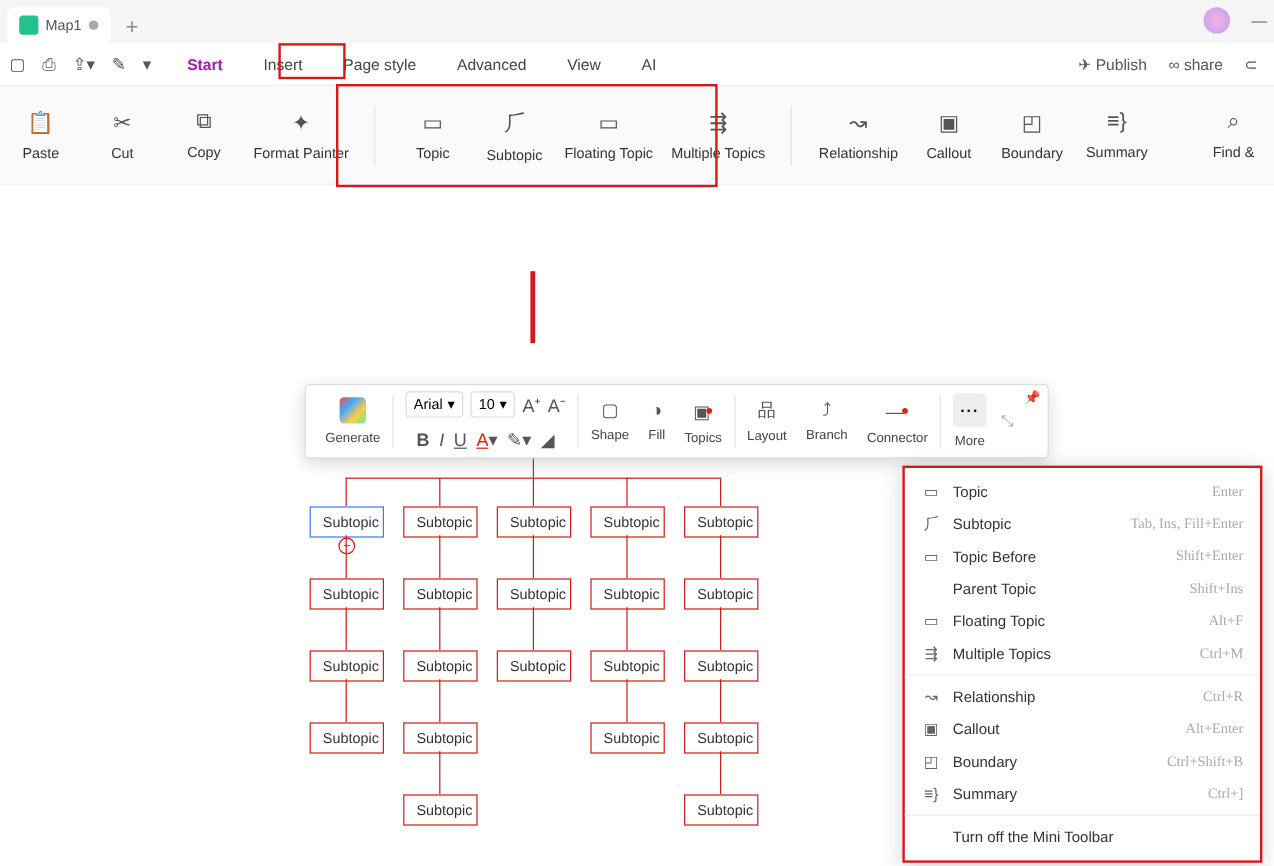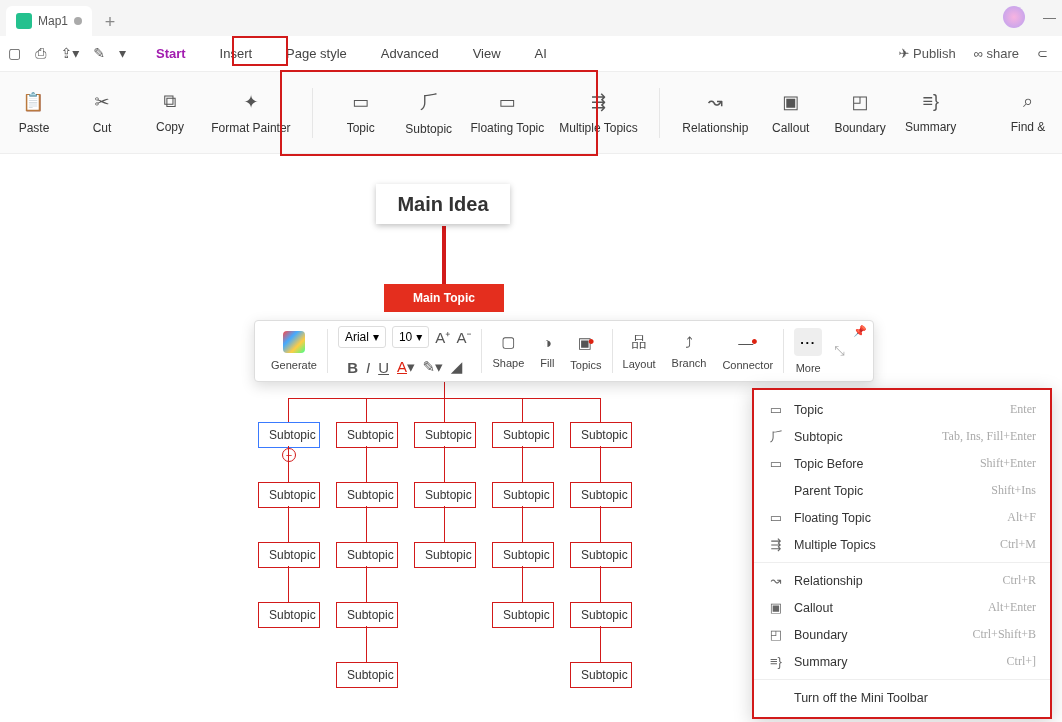--- a/index.html
+++ b/index.html
@@ -162,22 +162,20 @@
   <div style="flex:1"></div>
   <div class="r-btn">
       <span class="ri">⌕</span>
       <span class="rl">Find &amp;</span>
     </div>
   <div class="ribbon-box"></div>
 </div>
 
 <div class="canvas">
   <div class="thick-red"></div>
-  <div class="node main-idea">Main Idea</div>
-  <div class="node main-topic">Main Topic</div>
 
   <div class="link link-v" style="left:444px;top:228px;height:16px"></div>
   <div class="link link-h" style="left:288px;top:244px;width:312px"></div>
   <div class="link link-v" style="left:288px;top:244px;height:24px"></div>
   <div class="link link-v" style="left:366px;top:244px;height:24px"></div>
   <div class="link link-v" style="left:444px;top:244px;height:24px"></div>
   <div class="link link-v" style="left:522px;top:244px;height:24px"></div>
   <div class="link link-v" style="left:600px;top:244px;height:24px"></div>
 
   <div class="node sel" style="left:258px;top:268px;width:62px">Subtopic</div>

